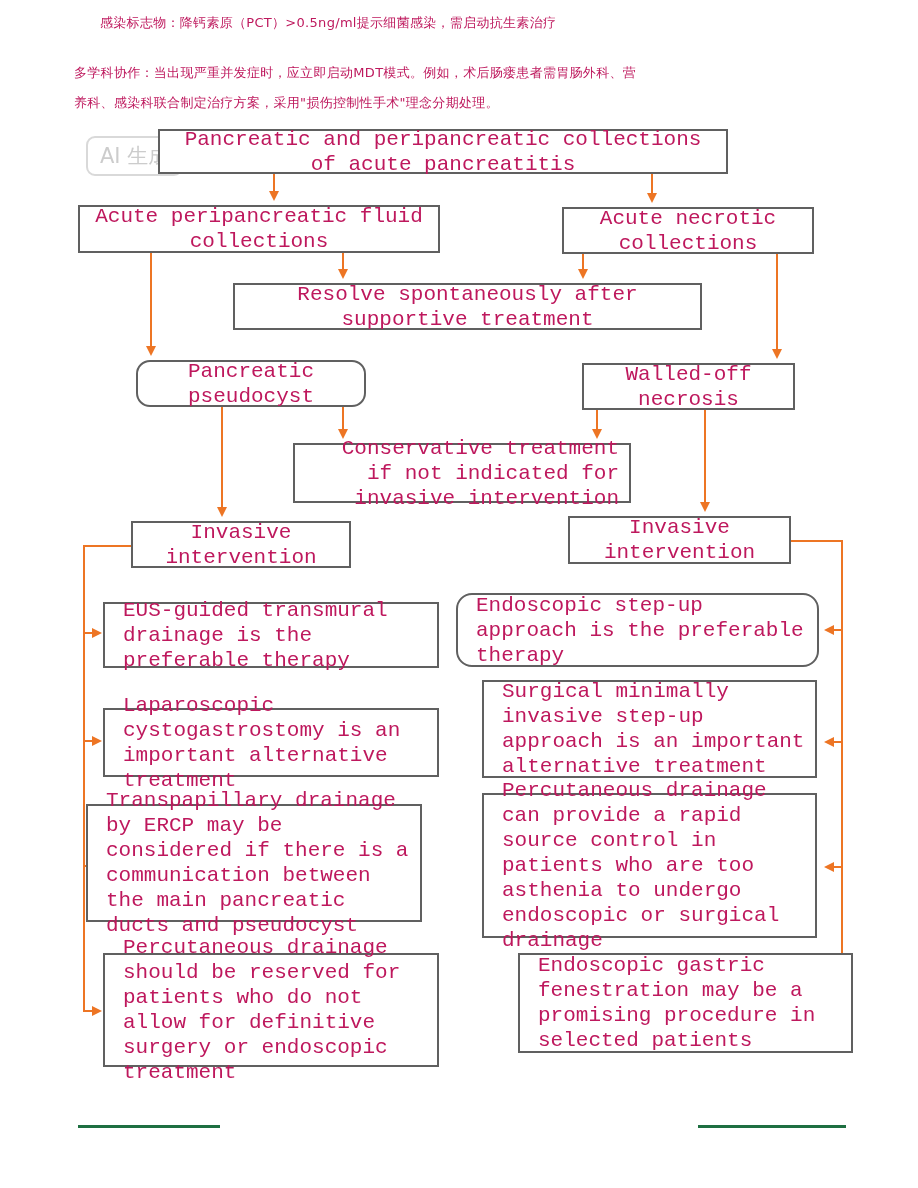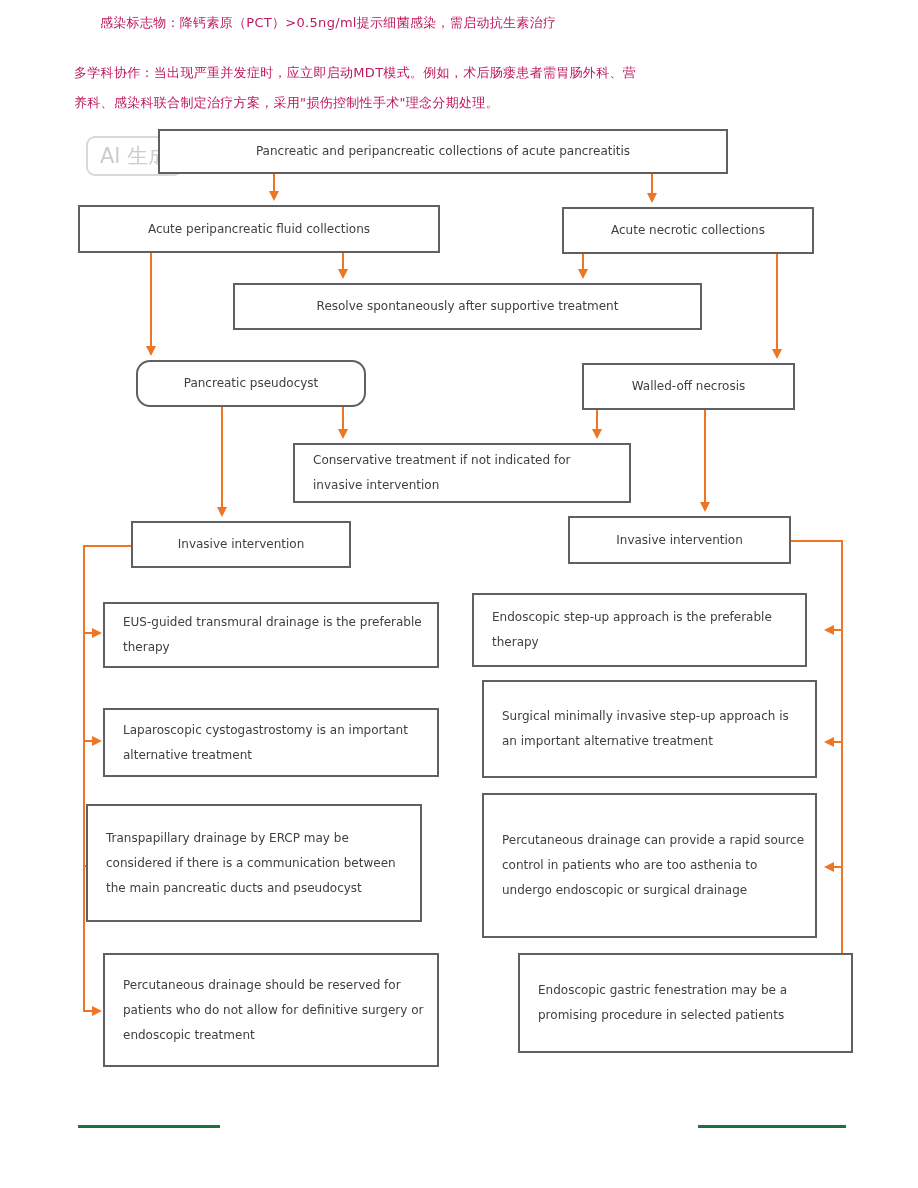--- a/index.html
+++ b/index.html
@@ -9,21 +9,21 @@
     overflow:hidden;
   }
   .cn-text {
     position:absolute; color:#be185d; font-size:13px; line-height:30px;
     white-space:nowrap; letter-spacing:0.3px;
   }
   
   .fbox {
     position:absolute; background:#ffffff; border:2px solid #606060;
     box-sizing:border-box; display:flex; align-items:center;
-    color:#404040; font-size:12px; line-height:25px; z-index:2;
+    color:#be185d; font-size:21px; line-height:25px; z-index:2;font-family:Liberation Mono, monospace;
   }
   .fbox.center { justify-content:center; text-align:center; padding:0 6px; }
   .fbox.leftal { text-align:left; padding:4px 10px 4px 18px; }
   
   .varrow { position:absolute; width:2px; background:#ed7524; z-index:1; }
   .varrow::after {
     content:""; position:absolute; bottom:-10px; left:-4px;
     border:5px solid transparent; border-top:10px solid #ed7524;
   }
   .hline { position:absolute; height:2px; background:#ed7524; z-index:1; }
@@ -81,32 +81,32 @@
   <div class="fbox center" style="left:78px; top:205px; width:362px; height:48px;text-align:center;">Acute peripancreatic fluid  collections</div>
 
   <div class="fbox center" style="left:562px; top:207px; width:252px; height:47px;">Acute necrotic collections</div>
 
   <div class="fbox center" style="left:233px; top:283px; width:469px; height:47px;">Resolve spontaneously after supportive treatment</div>
 
   <div class="fbox center" style="left:136px; top:360px; width:230px; height:47px;border-radius:14px;">Pancreatic pseudocyst</div>
 
   <div class="fbox center" style="left:582px; top:363px; width:213px; height:47px;">Walled-off necrosis</div>
 
-  <div class="fbox leftal" style="left:293px; top:443px; width:338px; height:60px;">Conservative treatment if not indicated for invasive intervention</div>
+  <div class="fbox leftal" style="left:293px; top:443px; width:338px; height:60px;text-align:right;">Conservative treatment if not indicated for invasive intervention</div>
 
   <div class="fbox center" style="left:131px; top:521px; width:220px; height:47px;">Invasive intervention</div>
 
   <div class="fbox center" style="left:568px; top:516px; width:223px; height:48px;">Invasive intervention</div>
 
   <div class="fbox leftal" style="left:103px; top:708px; width:336px; height:69px;">Laparoscopic cystogastrostomy is an important alternative treatment</div>
   <div class="fbox leftal" style="left:103px; top:602px; width:336px; height:66px;">EUS-guided transmural drainage is the preferable therapy</div>
   <div class="fbox leftal" style="left:86px; top:804px; width:336px; height:118px;">Transpapillary drainage by ERCP may be considered if there is a communication between the main pancreatic ducts and pseudocyst</div>
   <div class="fbox leftal" style="left:103px; top:953px; width:336px; height:114px;">Percutaneous drainage should be reserved for patients who do not allow for definitive surgery or endoscopic treatment</div>
 
-  <div class="fbox leftal" style="left:472px; top:593px; width:335px; height:74px;">Endoscopic step-up approach is the preferable therapy</div>
+  <div class="fbox leftal" style="left:456px; top:593px; width:363px; height:74px;border-radius:16px;">Endoscopic step-up approach is the preferable therapy</div>
   <div class="fbox leftal" style="left:482px; top:680px; width:335px; height:98px;">Surgical minimally invasive step-up approach is an important alternative treatment</div>
   <div class="fbox leftal" style="left:482px; top:793px; width:335px; height:145px;">Percutaneous drainage can provide a rapid source control in patients who are too asthenia to undergo endoscopic or surgical drainage</div>
   <div class="fbox leftal" style="left:482px; top:953px; width:335px; height:100px;margin-left:36px;">Endoscopic gastric  fenestration may be a promising procedure in selected patients</div>
 
   <div id="connectors">
       <div class="varrow" style="left: 273px; top: 174px; height: 22px;"></div>
       <div class="varrow" style="left: 651px; top: 174px; height: 24px;"></div>
       <div class="varrow" style="left: 150px; top: 253px; height: 98px;"></div>
       <div class="varrow" style="left: 342px; top: 253px; height: 21px;"></div>
       <div class="varrow" style="left: 582px; top: 254px; height: 20px;"></div>

